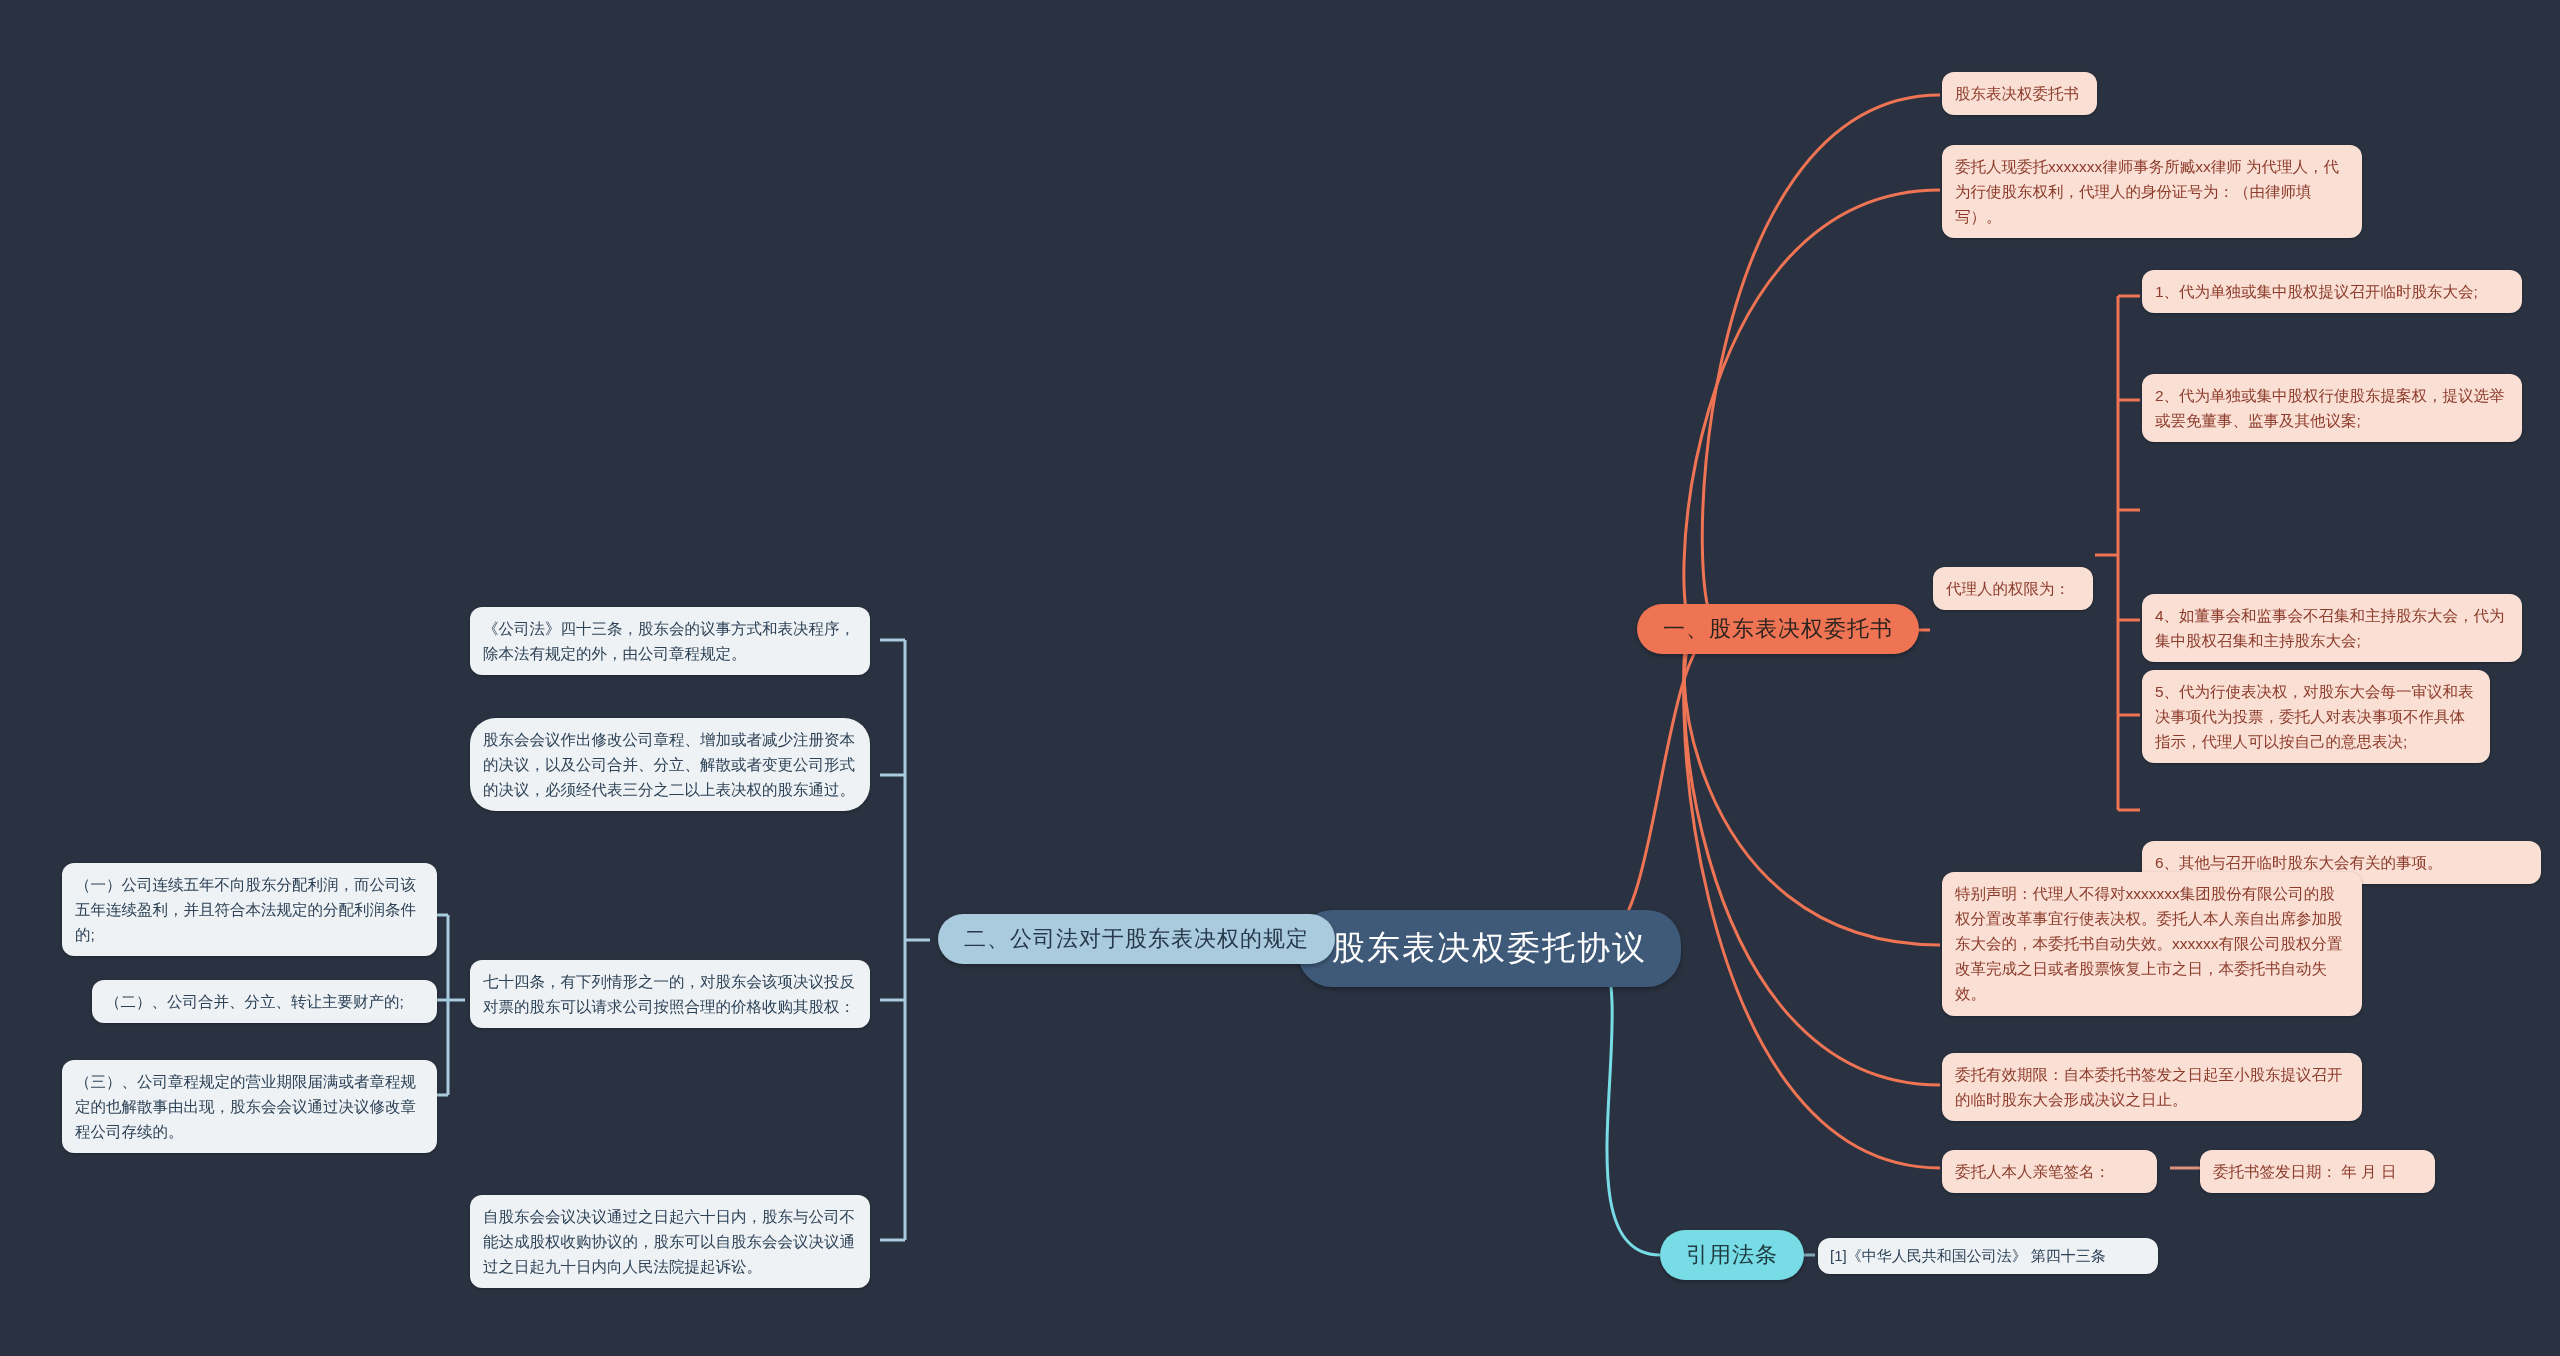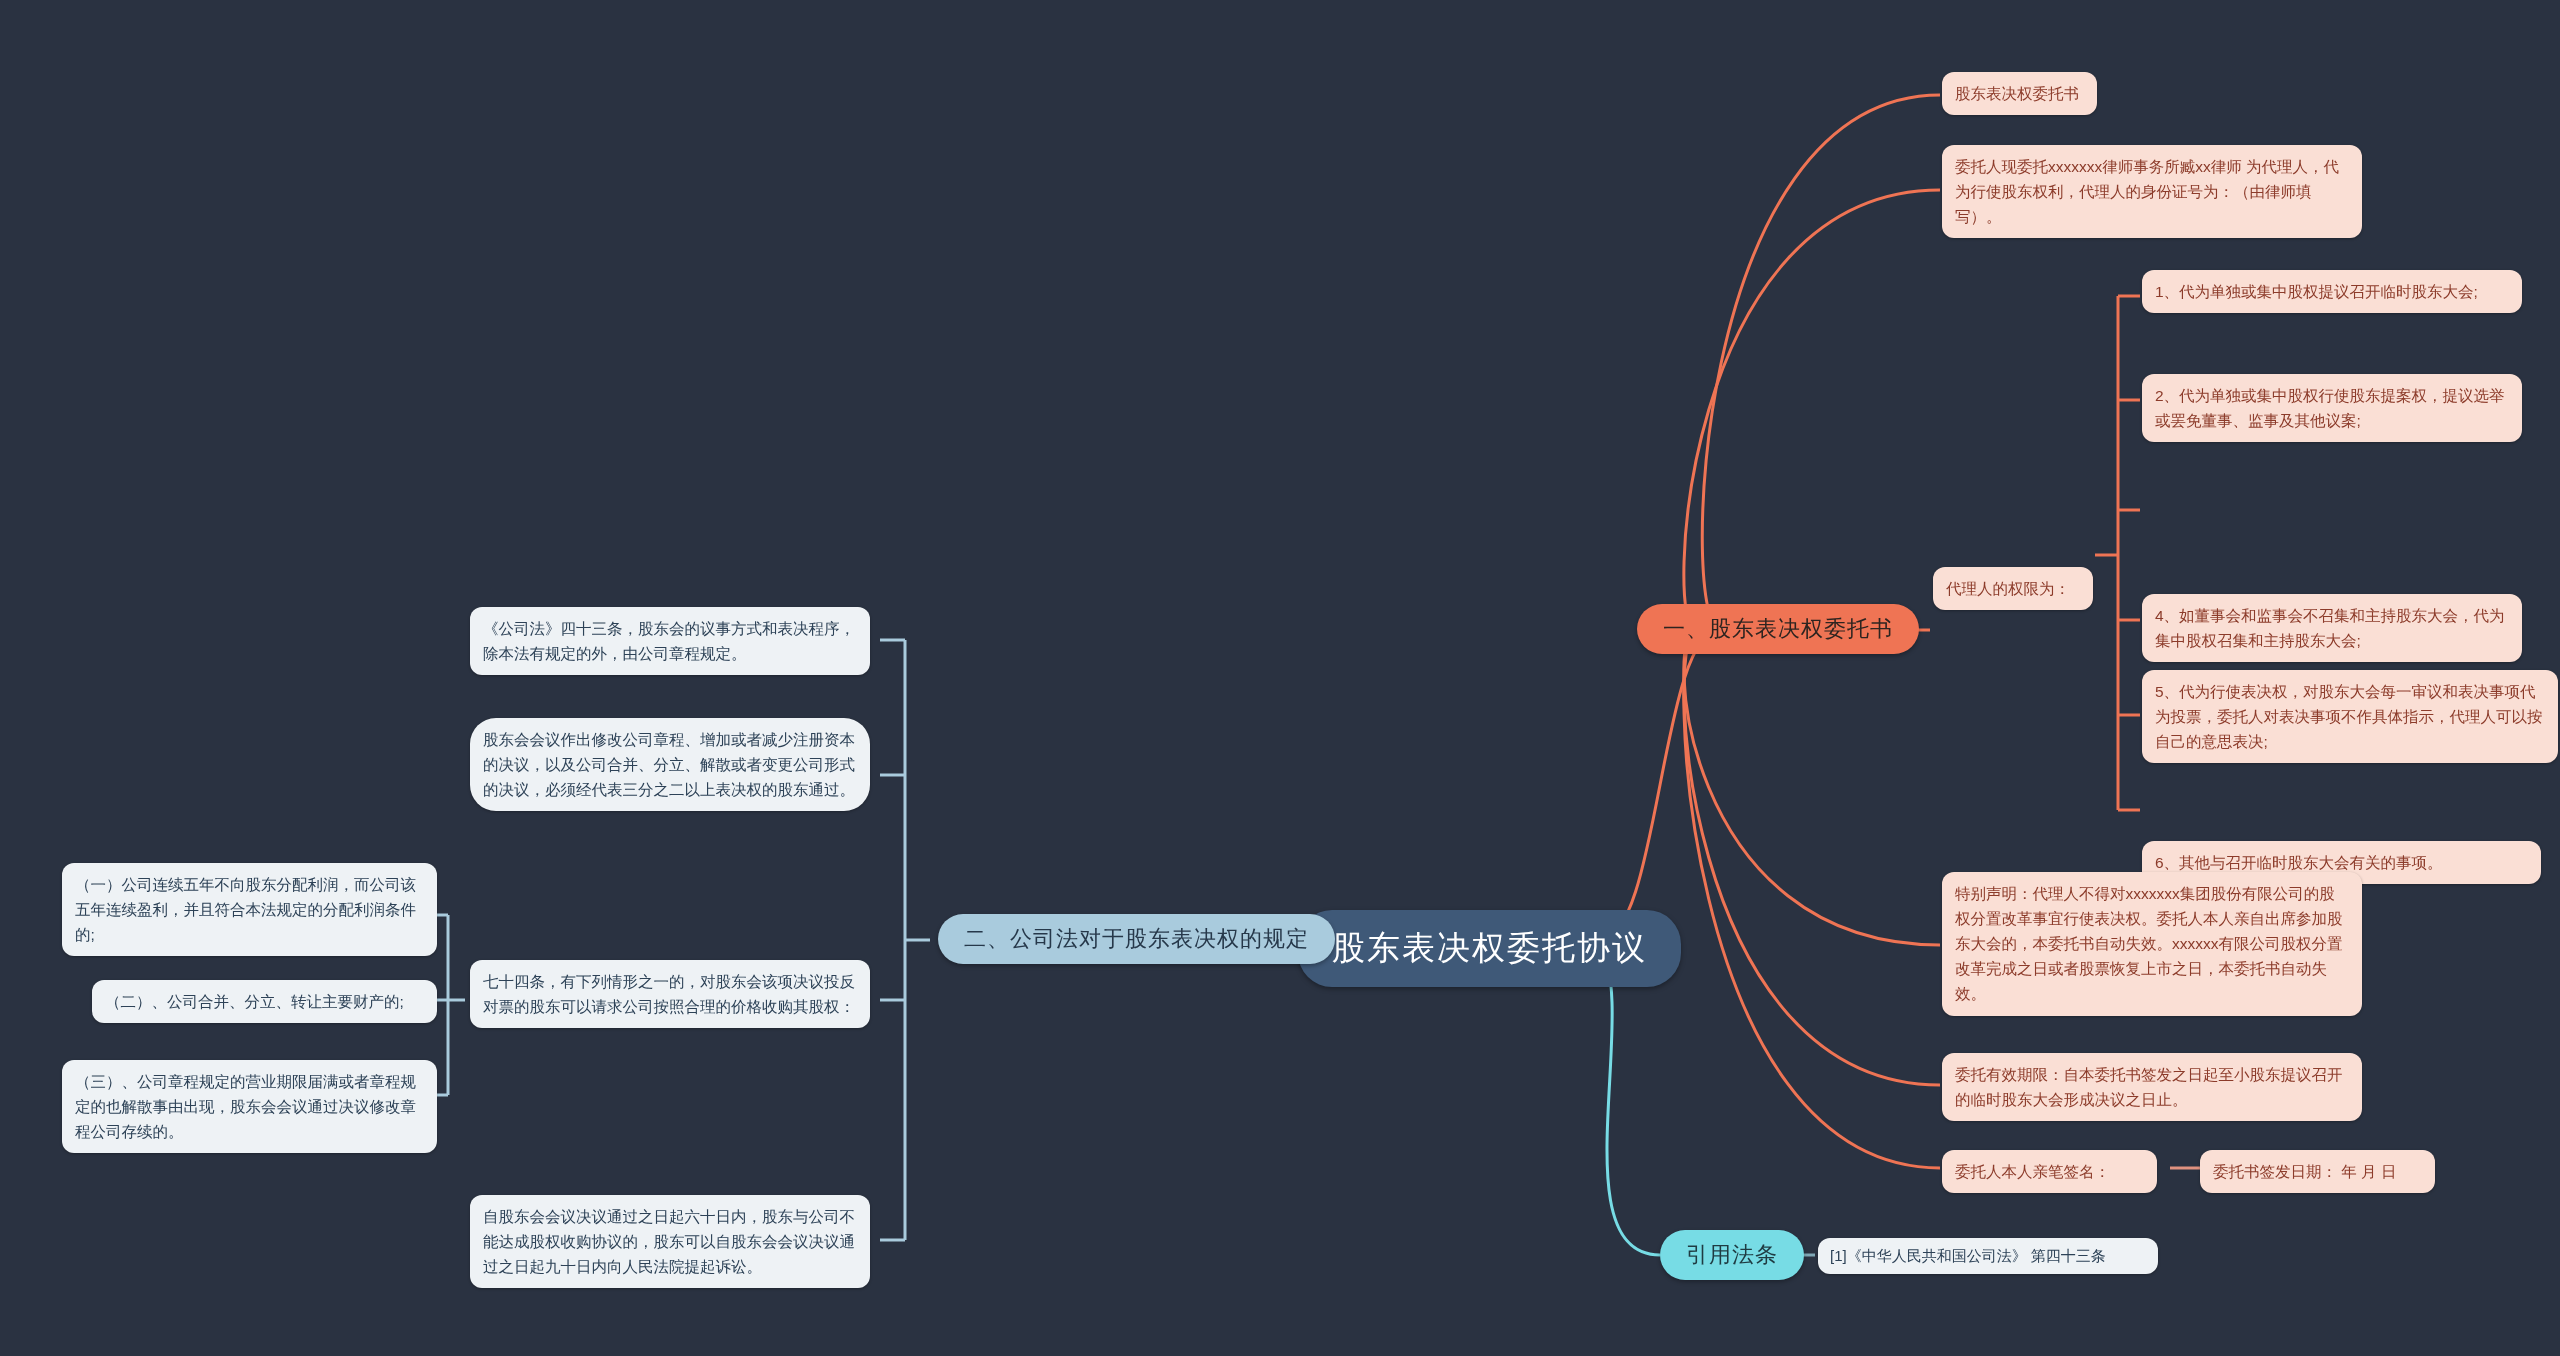--- a/index.html
+++ b/index.html
@@ -110,21 +110,21 @@
 
   <div class="node card card-pink" style="left:1942px; top:72px; width:155px;">股东表决权委托书</div>
 
   <div class="node card card-pink" style="left:1942px; top:145px; width:420px;">委托人现委托xxxxxxx律师事务所臧xx律师 为代理人，代为行使股东权利，代理人的身份证号为：（由律师填写）。</div>
 
   <div class="node card card-pink" style="left:1933px; top:526px; width:160px;margin-top:41px;">代理人的权限为：</div>
 
   <div class="node card card-pink" style="left:2142px; top:270px; width:380px;border-radius:12px;">1、代为单独或集中股权提议召开临时股东大会;</div>
   <div class="node card card-pink" style="left:2142px; top:374px; width:380px;">2、代为单独或集中股权行使股东提案权，提议选举或罢免董事、监事及其他议案;</div>
   <div class="node card card-pink" style="left:2142px; top:594px; width:380px;">4、如董事会和监事会不召集和主持股东大会，代为集中股权召集和主持股东大会;</div>
-  <div class="node card card-pink" style="left:2142px; top:670px; width:416px;">5、代为行使表决权，对股东大会每一审议和表决事项代为投票，委托人对表决事项不作具体指示，代理人可以按自己的意思表决;</div>
+  <div class="node card card-pink" style="left:2142px; top:670px; width:348px;">5、代为行使表决权，对股东大会每一审议和表决事项代为投票，委托人对表决事项不作具体指示，代理人可以按自己的意思表决;</div>
   <div class="node card card-pink" style="left:2142px; top:793px; width:399px;margin-top:48px;">6、其他与召开临时股东大会有关的事项。</div>
 
   <div class="node card card-pink" style="left:1942px; top:872px; width:420px;">特别声明：代理人不得对xxxxxxx集团股份有限公司的股权分置改革事宜行使表决权。委托人本人亲自出席参加股东大会的，本委托书自动失效。xxxxxx有限公司股权分置改革完成之日或者股票恢复上市之日，本委托书自动失效。</div>
 
   <div class="node card card-pink" style="left:1942px; top:1053px; width:420px;">委托有效期限：自本委托书签发之日起至小股东提议召开的临时股东大会形成决议之日止。</div>
 
   <div class="node card card-pink" style="left:1942px; top:1150px; width:215px;">委托人本人亲笔签名：</div>
 
   <div class="node card card-pink" style="left:2200px; top:1150px; width:235px;">委托书签发日期： 年 月 日</div>
 

